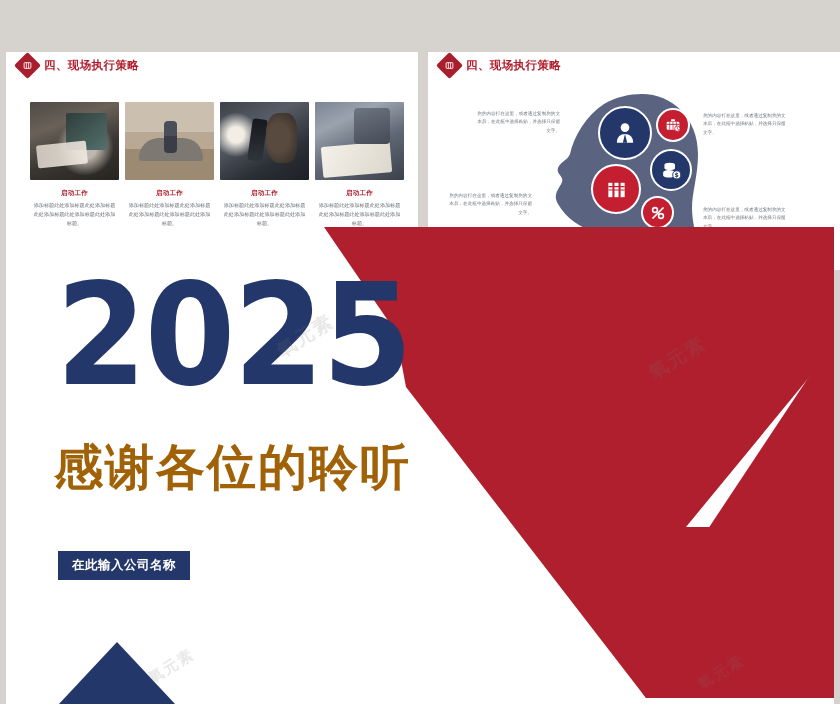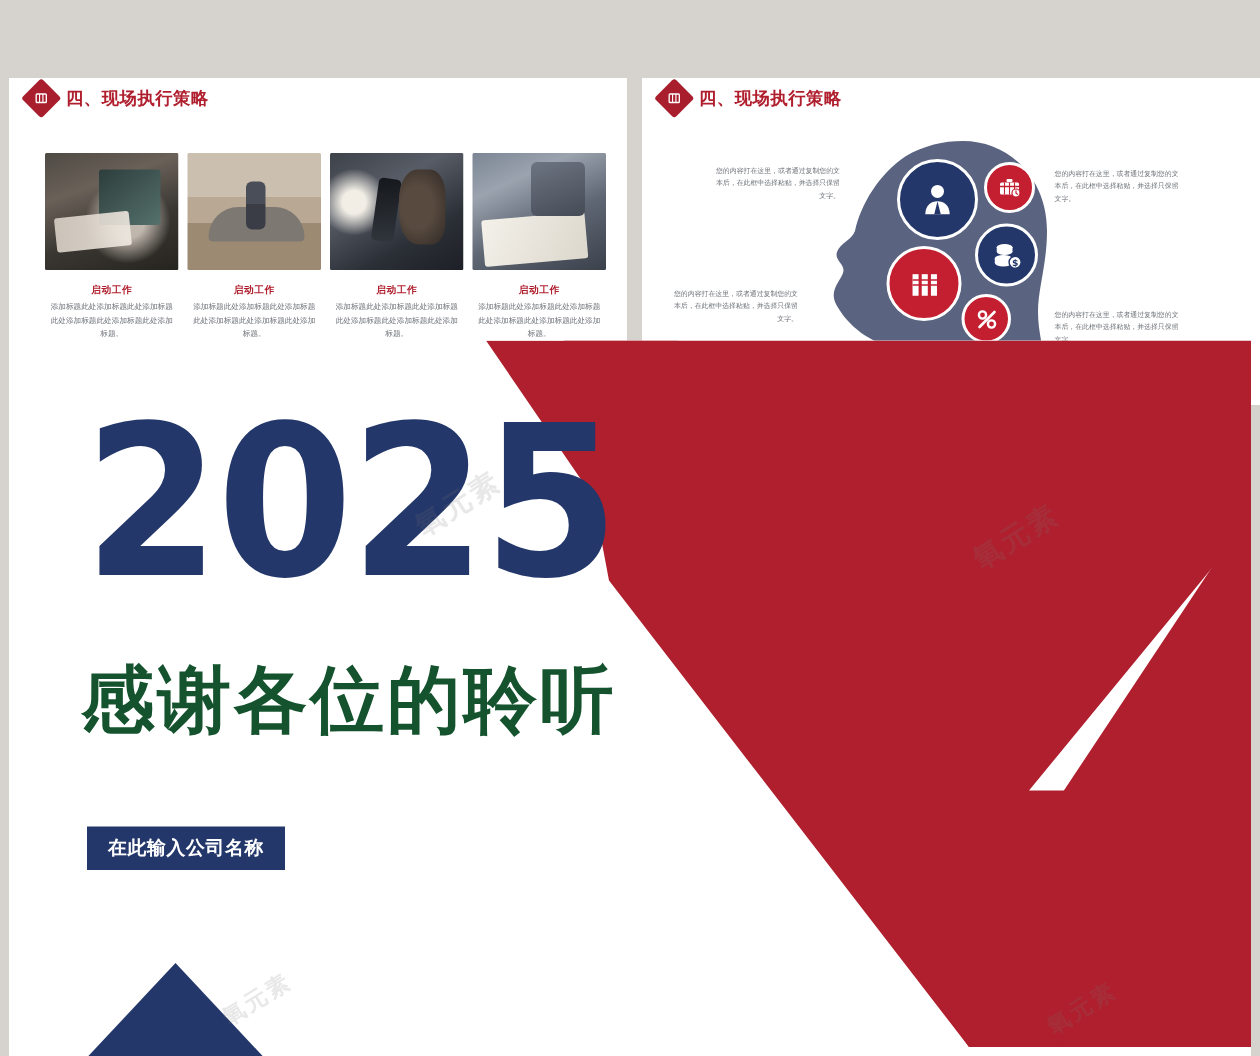--- a/index.html
+++ b/index.html
@@ -245,21 +245,21 @@
     line-height: .92;
     transform: scaleX(.93);
     transform-origin: left top;
   }
 
   .thanks {
     position: absolute;
     left: 48px; top: 216px;
     font-size: 49px;
     font-weight: bold;
-    color: #14532d;
+    color: #a16207;
     letter-spacing: 2px;
     line-height: 1;
   }
 
   .tagline {
     position: absolute;
     left: 52px; top: 296px;
     font-size: 13px;
     color: #3b3f46;
     letter-spacing: .6px;

